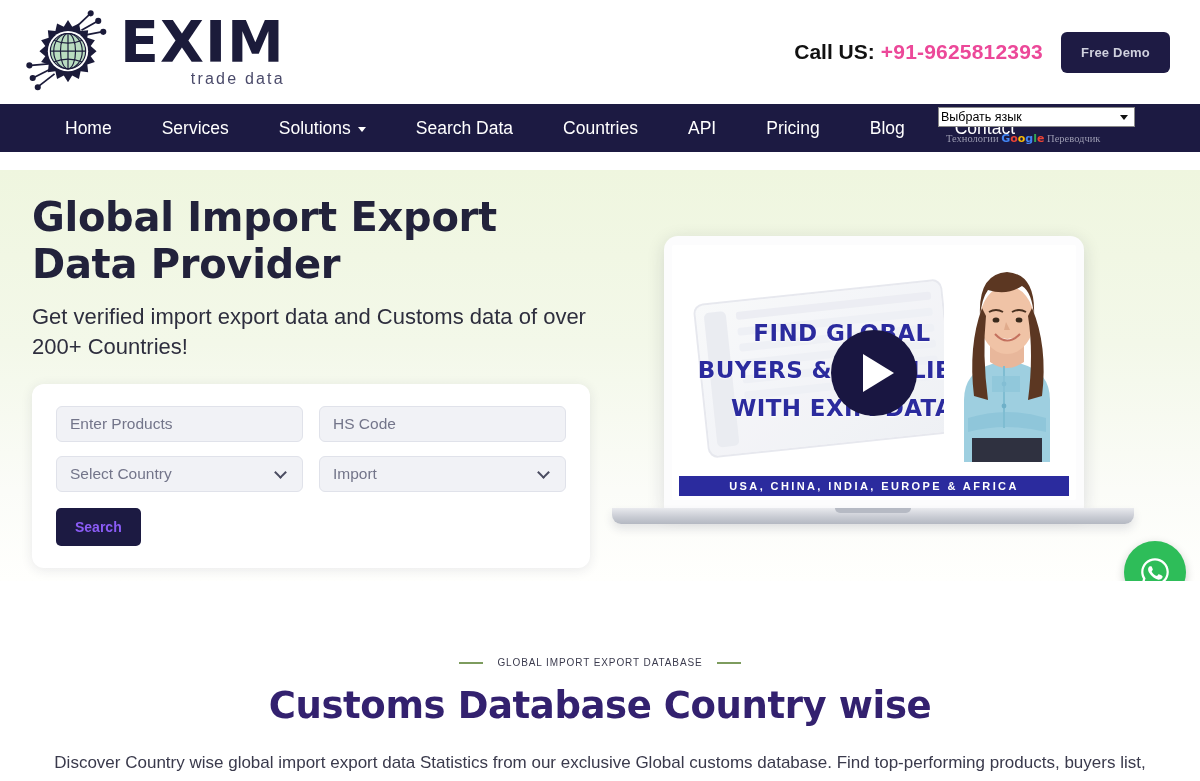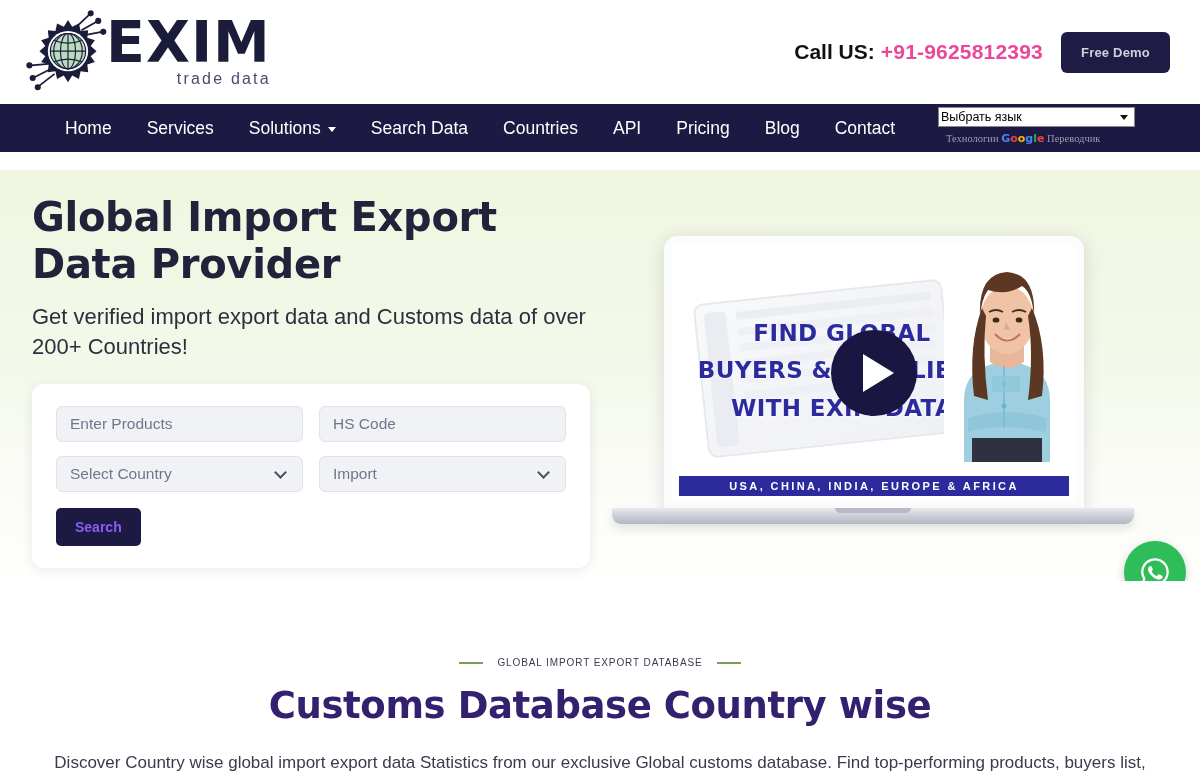--- a/index.html
+++ b/index.html
@@ -14,21 +14,21 @@
   
   .top-header {
     position: relative;
     height: 104px;
     background: #ffffff;
     display: flex;
     align-items: center;
     justify-content: space-between;
     padding: 0 30px 0 26px;
   }
-  .logo-wrap { display: flex; align-items: center; gap: 2px; }
+  .logo-wrap { display: flex; align-items: center; gap: 16px; }
   .logo-mark { width: 84px; height: 84px; flex: none; }
   .logo-text { display: flex; flex-direction: column; align-items: flex-end; margin-left: -6px; }
   .logo-exim {
     font-size: 57px;
     font-weight: 800;
     letter-spacing: 1px;
     color: #1b1b3a;
     line-height: 0.92;
     font-family: "DejaVu Sans", sans-serif;
   }
@@ -58,21 +58,21 @@
 
   
   .navbar {
     position: relative;
     height: 48px;
     background: #1c1a42;
     display: flex;
     align-items: center;
     padding-left: 48px;
   }
-  .nav-items { display: flex; align-items: center; gap: 1px; }
+  .nav-items { display: flex; align-items: center; gap: 16px; }
   .nav-item {
     color: #ffffff;
     font-size: 17.5px;
     padding: 0 17px;
     cursor: pointer;
     white-space: nowrap;
     display: flex;
     align-items: center;
     gap: 7px;
     line-height: 48px;

